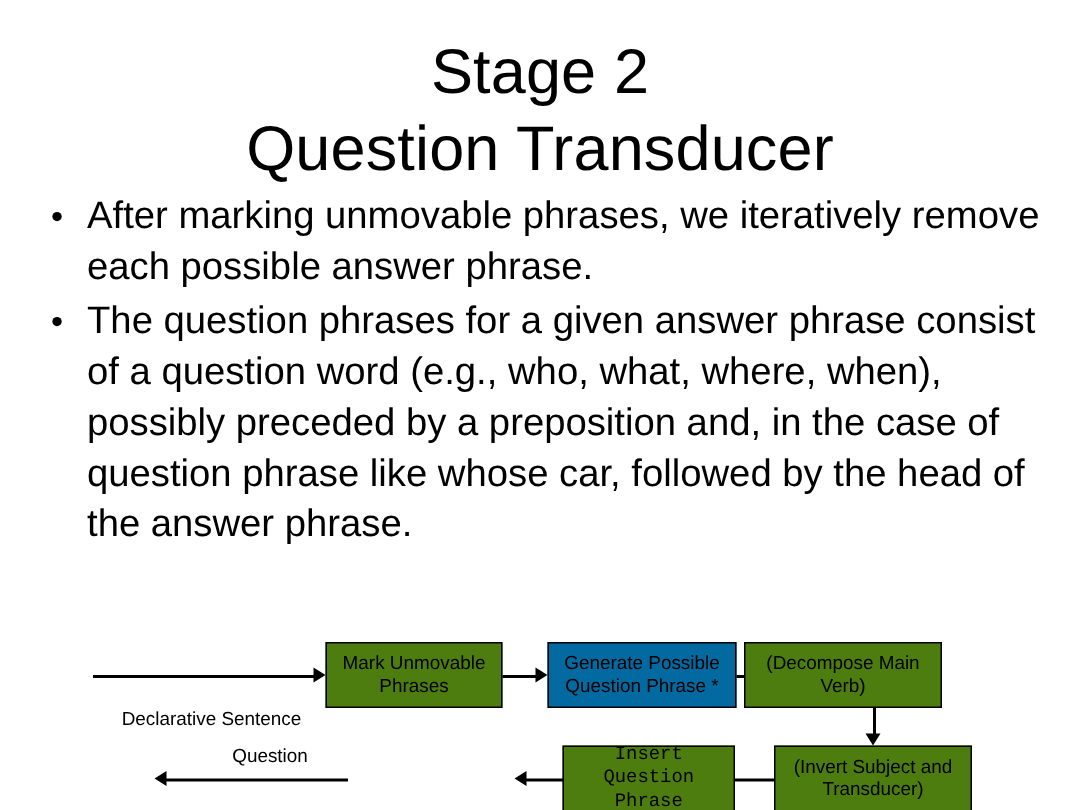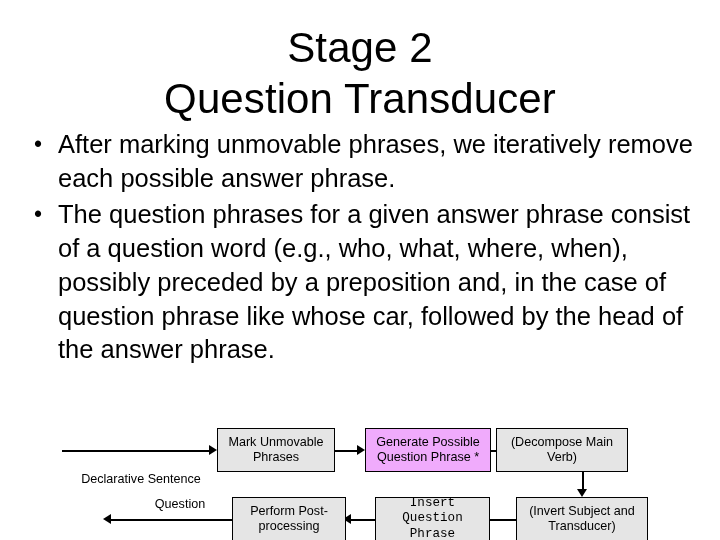--- a/index.html
+++ b/index.html
@@ -62,31 +62,31 @@
     position: absolute;
     left: 0;
     top: 410px;
     width: 720px;
     height: 130px;
   }
   .fc-box {
     position: absolute;
     box-sizing: border-box;
     border: 1.6px solid #000000;
-    background: #e5e5e5;
+    background: #4d7c0f;
     display: flex;
     align-items: center;
     justify-content: center;
     text-align: center;
     font-size: 12.6px;
     line-height: 1.22;
     padding: 0 2px;
   }
   .fc-box.highlight {
-    background: #f0abfc;
+    background: #0369a1;
   }
   .fc-label {
     position: absolute;
     font-size: 12.6px;
     line-height: 1.2;
     white-space: nowrap;
     text-align: center;
   }
   .fc-line-h {
     position: absolute;
@@ -165,19 +165,18 @@
   <div class="fc-box" style="left:516px; top:87px; width:132px; height:44px;">(Invert Subject and Transducer)</div>
 
   <div class="fc-line-h" style="left:468px; top:109px; width:48px;"></div>
   <div class="fc-arrow left" style="left:463px; top:103.5px;"></div>
 
   <div class="fc-box" style="left:375px; top:87px; width:115px; height:44px;font-family:Liberation Mono, monospace;">Insert Question Phrase</div>
 
   <div class="fc-line-h" style="left:348px; top:109px; width:28px;"></div>
   <div class="fc-arrow left" style="left:343px; top:103.5px;"></div>
 
-  <div class="fc-box" style="left:232px; top:87px; width:114px; height:44px;">Perform Post-processing</div>
 
   <div class="fc-label" style="left:130px; top:87px; width:100px;">Question</div>
   <div class="fc-line-h" style="left:110px; top:109px; width:122px;"></div>
   <div class="fc-arrow left" style="left:103px; top:103.5px;"></div>
 
 </div>
 
 </body></html>

